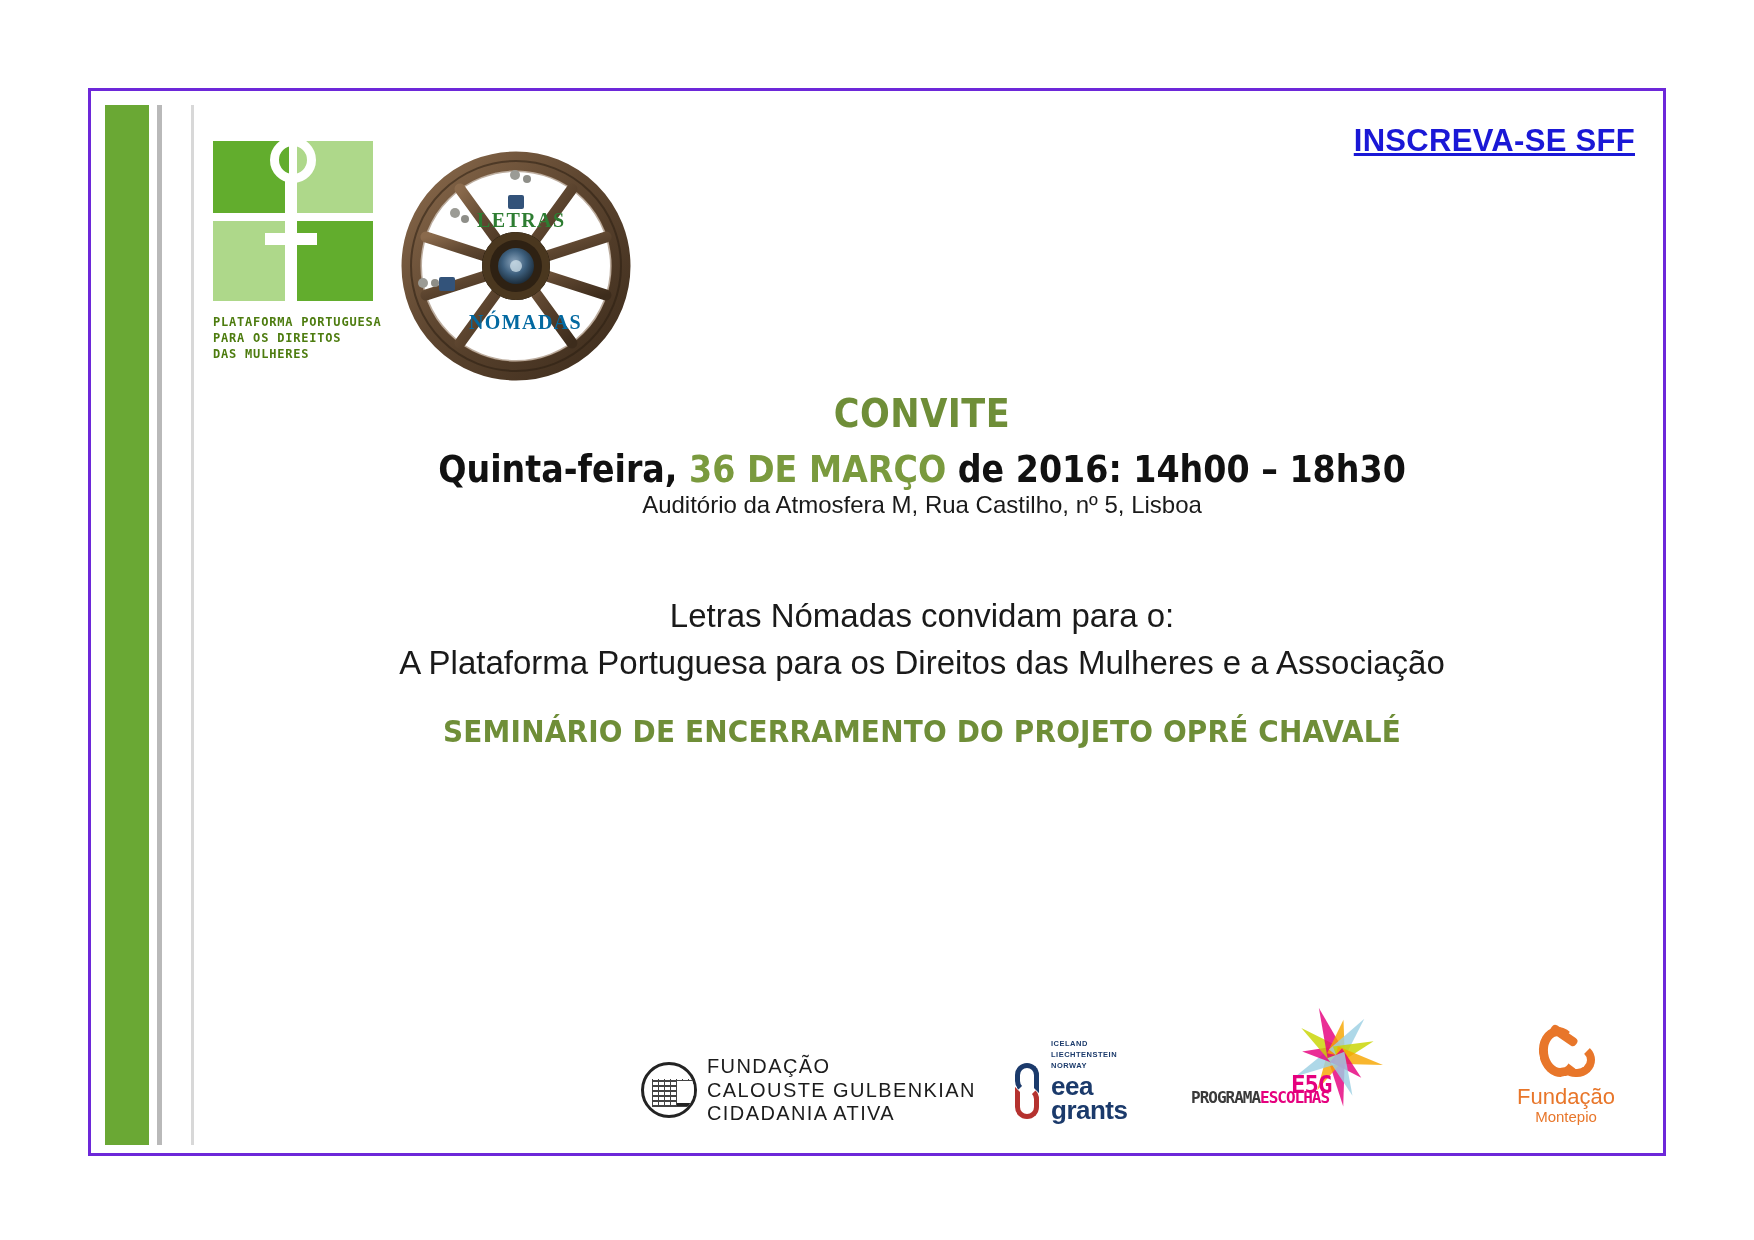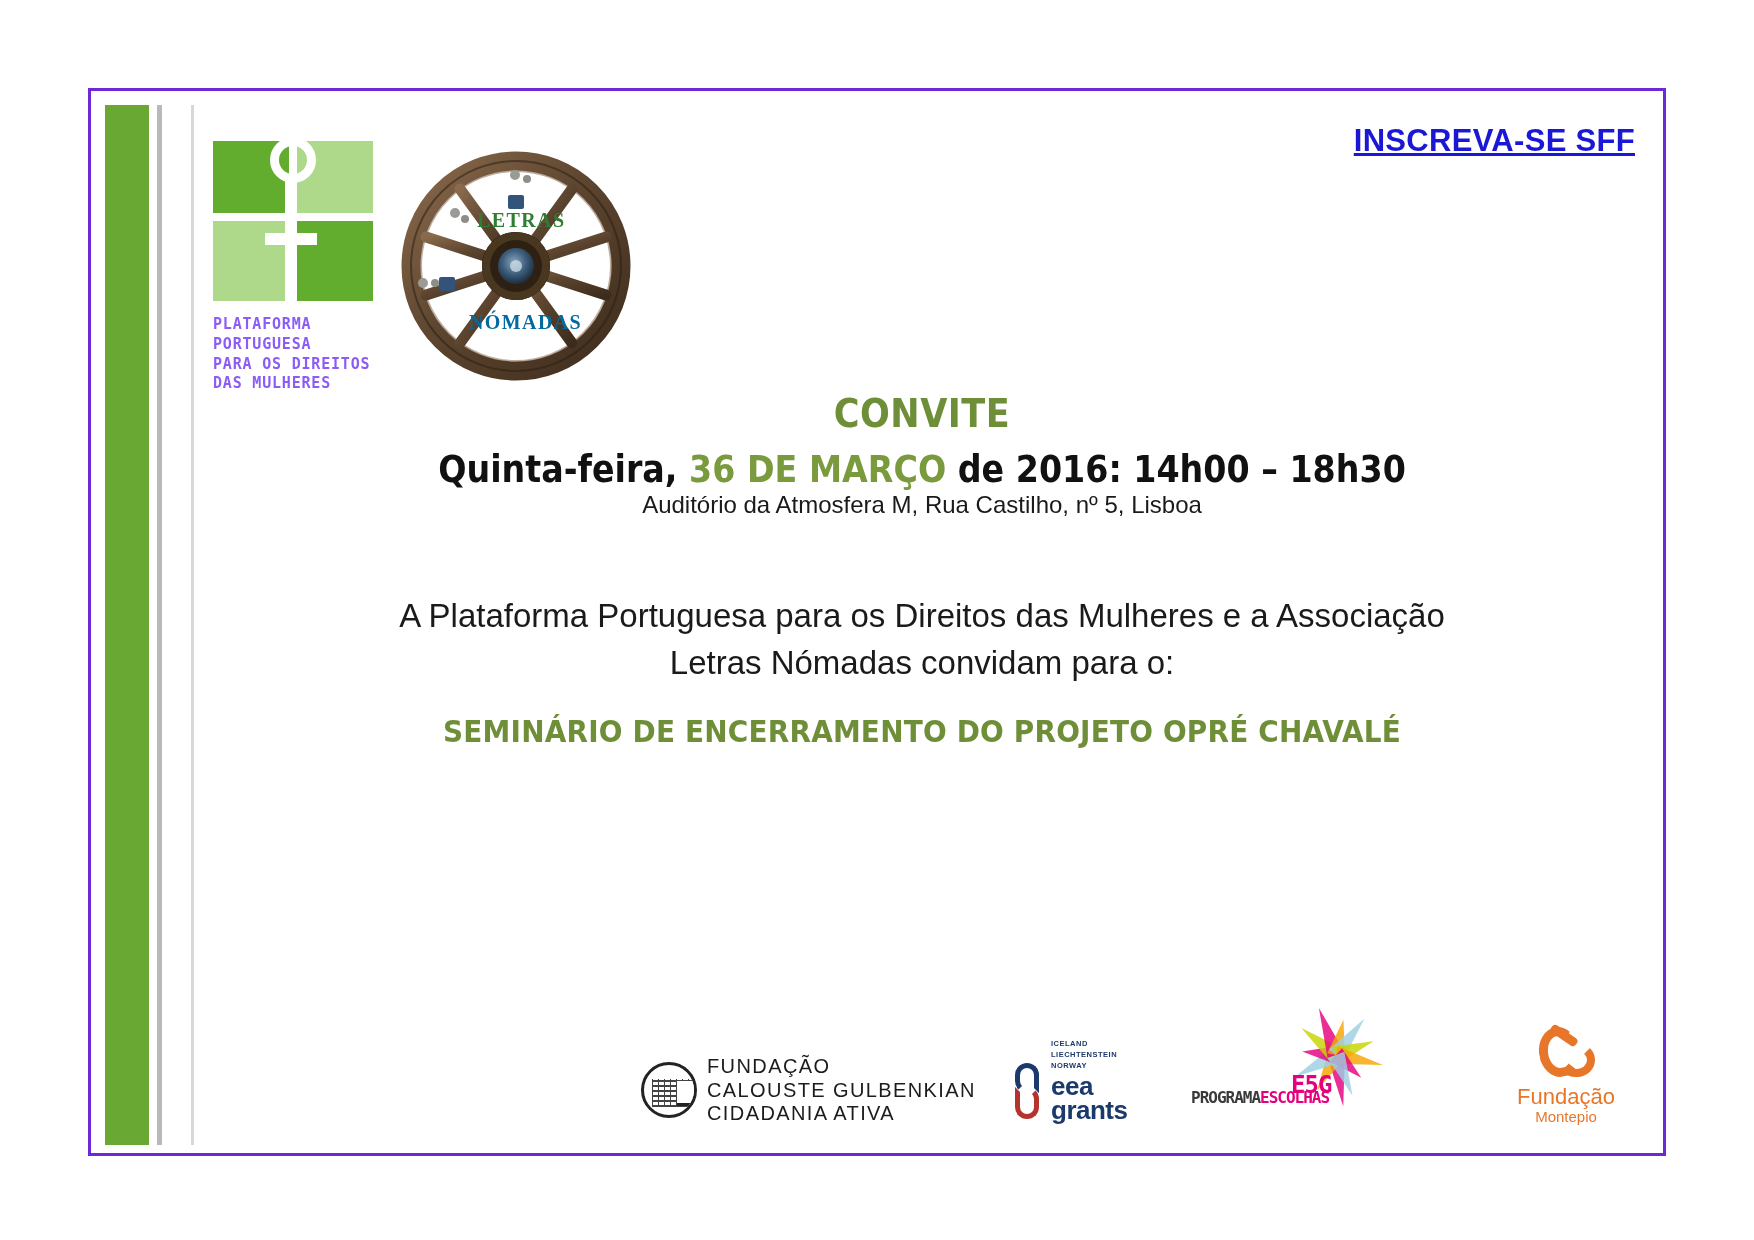--- a/index.html
+++ b/index.html
@@ -129,24 +129,24 @@
   .venus .cross {
     position: absolute;
     left: 2px;
     top: 96px;
     width: 52px;
     height: 12px;
     background: #ffffff;
   }
   .ppdm-text {
     margin-top: 14px;
-    font-size: 15px;
+    font-size: 12px;
     font-weight: bold;
     line-height: 1.32;
-    color: #8b5cf6;
+    color: #4d7c0f;
     letter-spacing: 0.8px;
     font-family: "DejaVu Sans Mono", monospace;
   }
 
   
   .wheel-logo {
     position: absolute;
     left: 310px;
     top: 60px;
     width: 230px;
@@ -413,22 +413,22 @@
     </div>
 
     <div class="content">
       <div class="convite">CONVITE</div>
 
       <div class="datetime"><span>Quinta-feira, </span><span class="hl">36 DE MARÇO</span><span> de 2016: 14h00 – 18h30</span></div>
 
       <div class="venue">Auditório da Atmosfera M, Rua Castilho, nº 5, Lisboa</div>
 
       <div class="body-block">
+        <div class="body-line">Letras Nómadas convidam para o:</div>
         <div class="body-line">A Plataforma Portuguesa para os Direitos das Mulheres e a Associação</div>
-        <div class="body-line">Letras Nómadas convidam para o:</div>
         <div class="seminar-title">SEMINÁRIO DE ENCERRAMENTO DO PROJETO OPRÉ CHAVALÉ</div>
       </div>
     </div>
 
     <div class="footer">
 
       <div class="flogo gulb">
         <div class="gulb-mark"></div>
         <div class="gulb-text">
           <div>FUNDAÇÃO</div>

